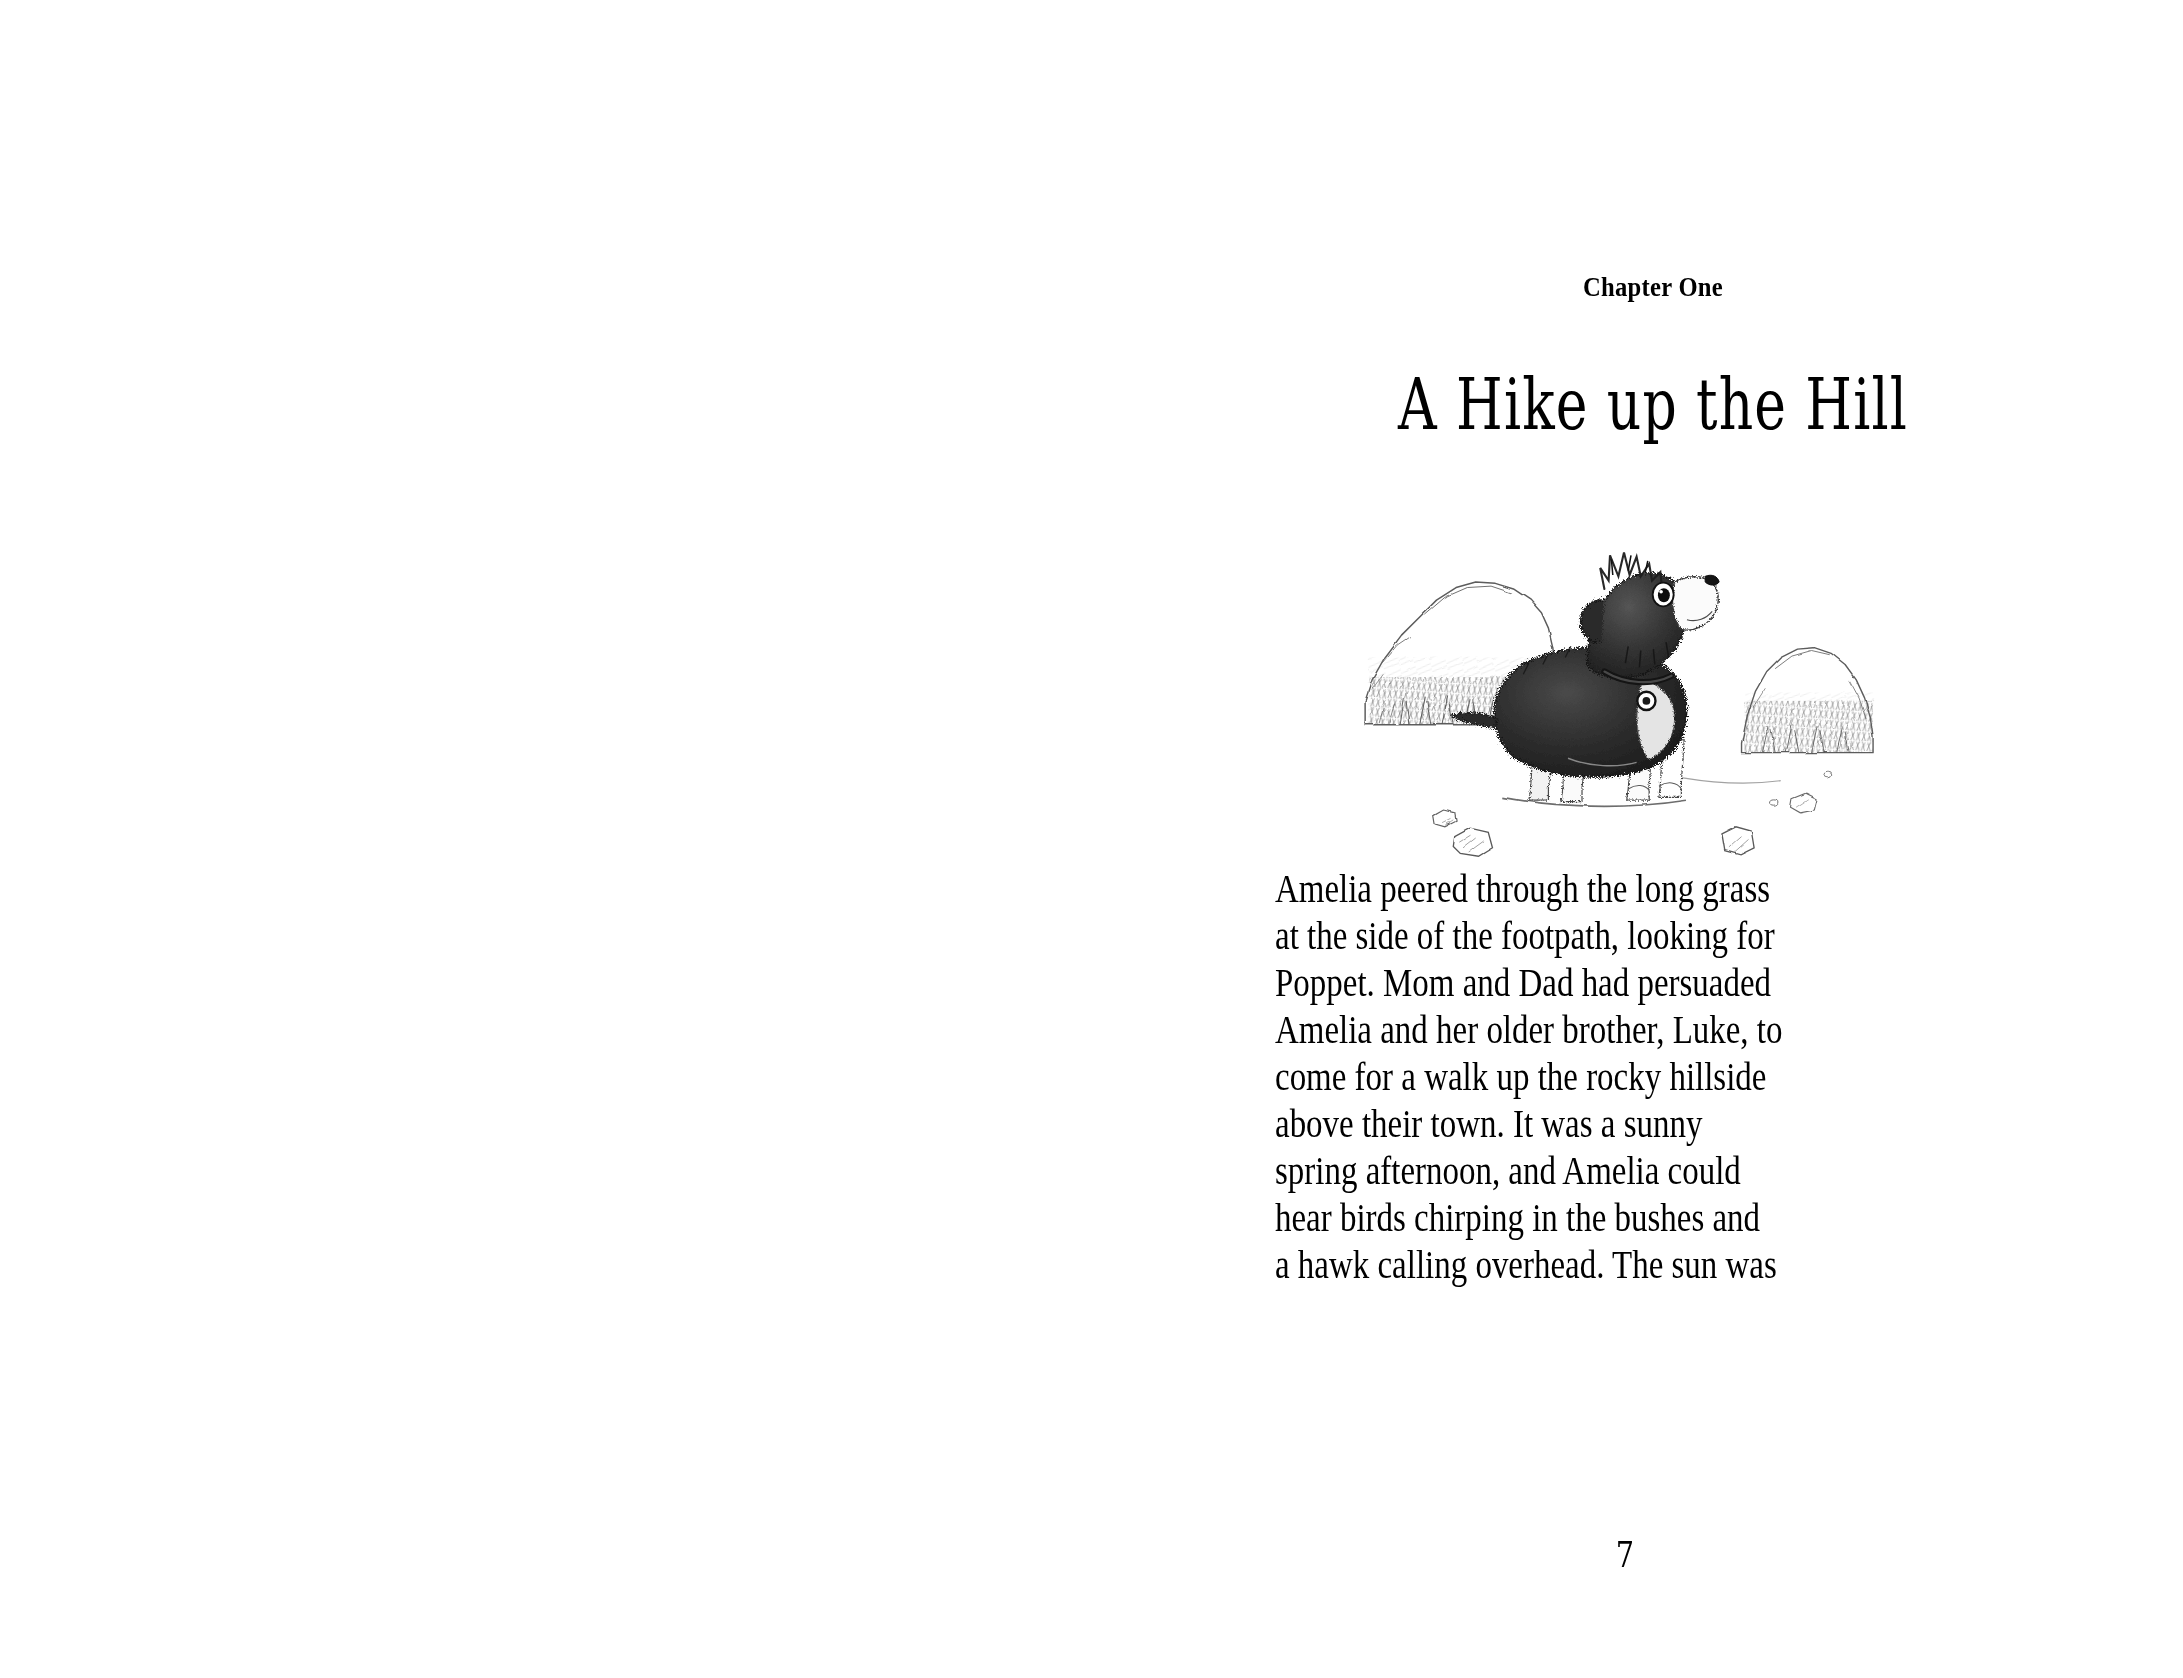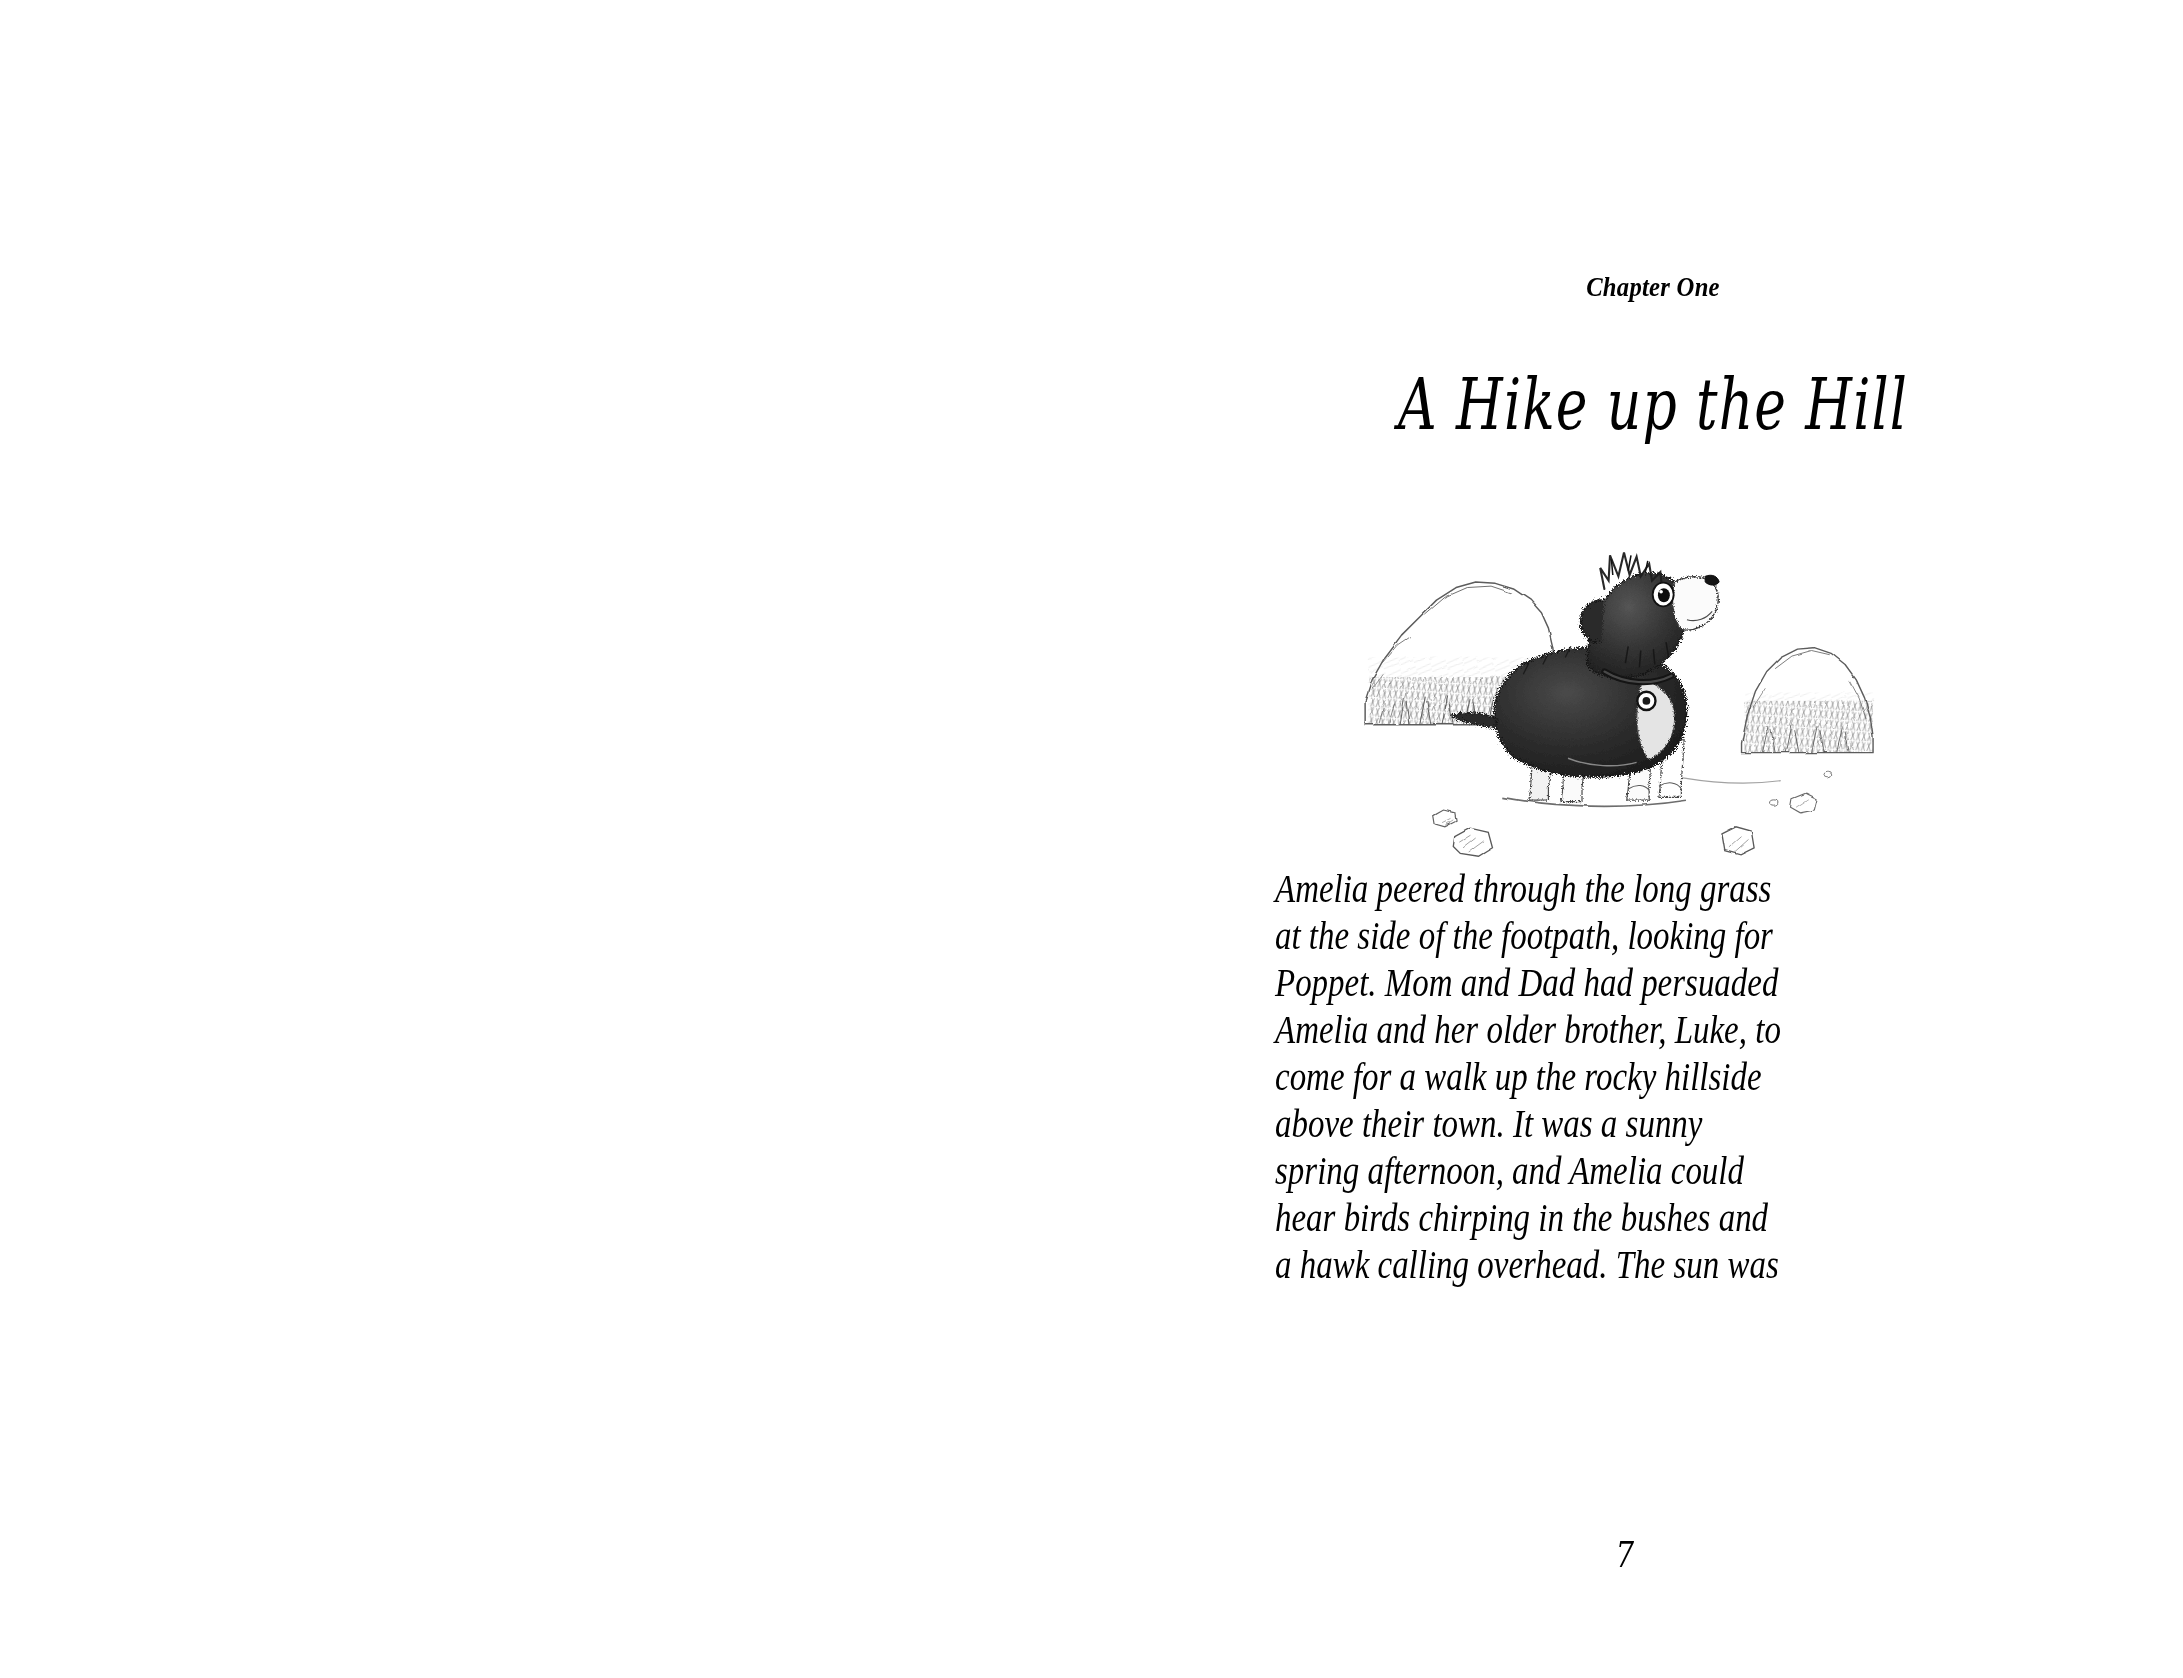--- a/index.html
+++ b/index.html
@@ -20,21 +20,20 @@
 
   
   .spread {
     position: absolute;
     inset: 0;
     display: flex;
   }
   .page {
     position: relative;
     height: 100%;
-    font-style: italic;
   }
   .page-left  { width: 1092px; }
   .page-right { width: 1091px; }
 
   
   .content-col {
     position: absolute;
     left: 183px;   
     top: 0;
     width: 756px;

